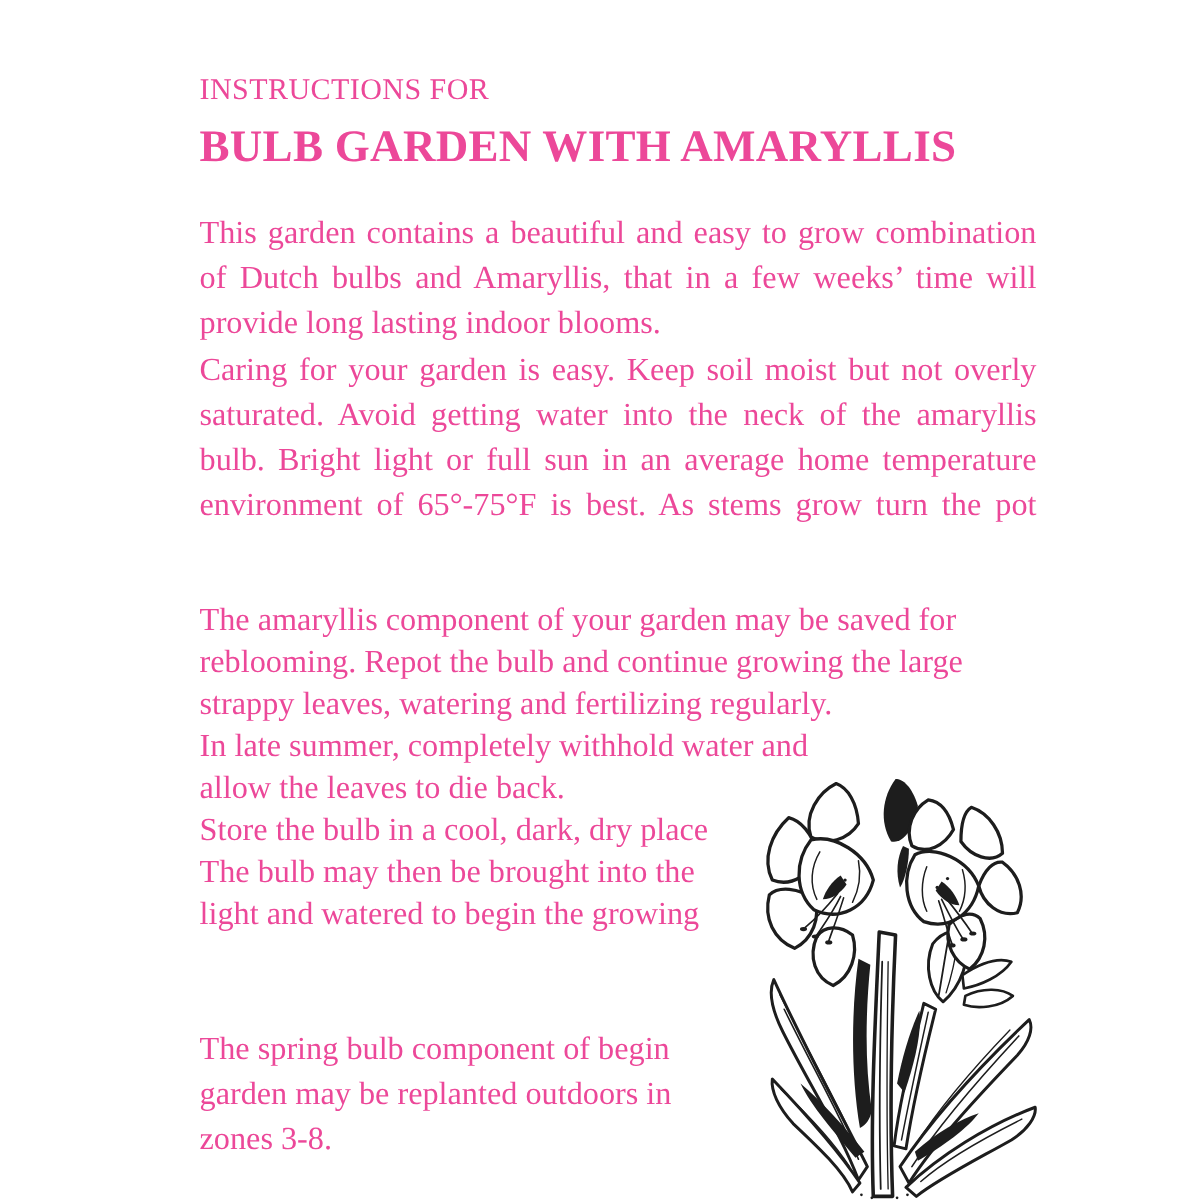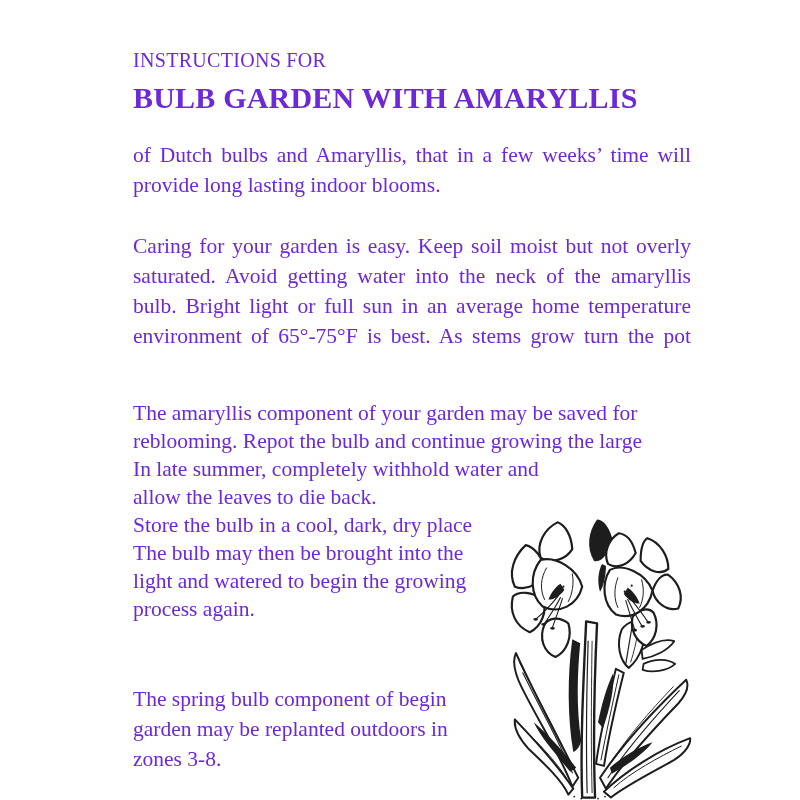--- a/index.html
+++ b/index.html
@@ -1,21 +1,21 @@
 <!DOCTYPE html>
 <html><head>
 <meta charset="utf-8">
 <style>
   html, body { margin: 0; padding: 0; background: #ffffff; }
   .page {
     position: relative;
     width: 800px;
     height: 800px;
     background: #ffffff;
-    color: #6d28d9;
+    color: #ec4899;
     font-family: "Liberation Serif", "DejaVu Serif", serif;
     overflow: hidden;
   }
   .kicker {
     position: absolute;
     left: 133px; top: 48px;
     font-size: 20px;
     line-height: 24px;
     letter-spacing: 0.3px;
   }
@@ -52,40 +52,41 @@
 </head>
 <body>
 
 <div class="page">
 
   <div class="kicker">INSTRUCTIONS FOR</div>
 
   <h1 class="title">BULB GARDEN WITH AMARYLLIS</h1>
 
   <div class="para justify para-intro">
+      <div class="line">This garden contains a beautiful and easy to grow combination</div>
       <div class="line">of Dutch bulbs and Amaryllis, that in a few weeks’ time will</div>
       <div class="line last">provide long lasting indoor blooms.</div>
     </div>
 
   <div class="para justify para-care">
       <div class="line">Caring for your garden is easy. Keep soil moist but not overly</div>
       <div class="line">saturated. Avoid getting water into the neck of the amaryllis</div>
       <div class="line">bulb. Bright light or full sun in an average home temperature</div>
       <div class="line">environment of 65°-75°F is best. As stems grow turn the pot</div>
     </div>
 
   <div class="para left para-reblooming">
       <div class="line">The amaryllis component of your garden may be saved for</div>
       <div class="line">reblooming. Repot the bulb and continue growing the large</div>
+      <div class="line">strappy leaves, watering and fertilizing regularly.</div>
       <div class="line">In late summer, completely withhold water and</div>
       <div class="line">allow the leaves to die back.</div>
       <div class="line">Store the bulb in a cool, dark, dry place</div>
       <div class="line">The bulb may then be brought into the</div>
       <div class="line">light and watered to begin the growing</div>
-      <div class="line last">process again.</div>
     </div>
 
   <div class="para left para-spring">
       <div class="line">The spring bulb component of begin</div>
       <div class="line">garden may be replanted outdoors in</div>
       <div class="line last">zones 3-8.</div>
     </div>
 
   <svg class="illustration" viewBox="0 0 200 290" aria-hidden="true">
     <g stroke="#1d1d1d" fill="none" stroke-linecap="round" stroke-linejoin="round">

